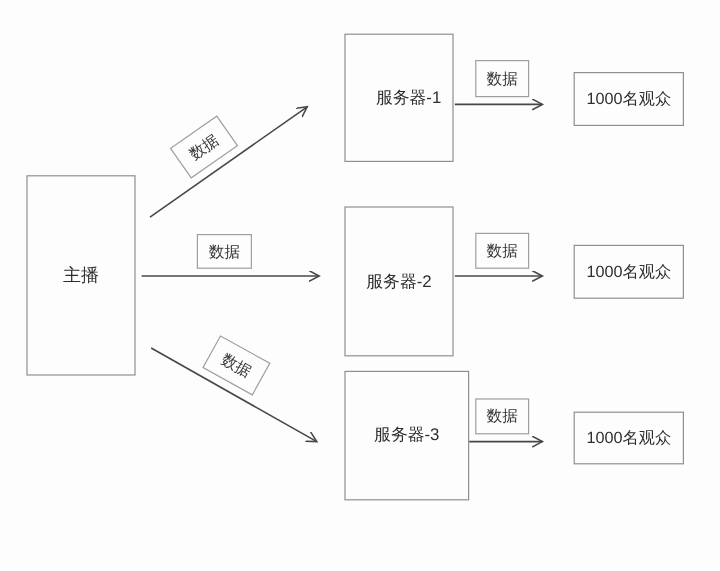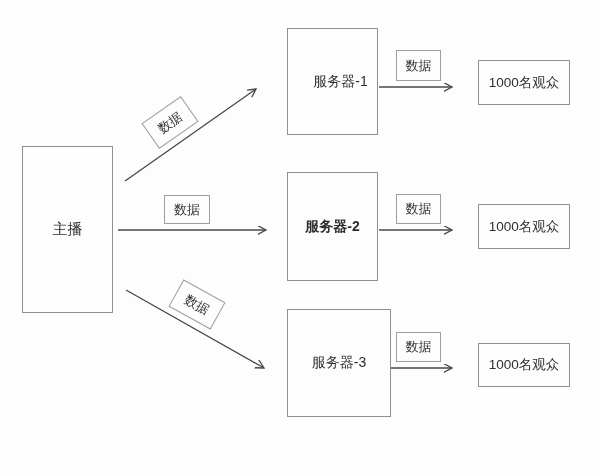--- a/index.html
+++ b/index.html
@@ -28,21 +28,21 @@
     background: #fdfdfd;
     display: flex;
     align-items: center;
     justify-content: center;
     color: #2e2e2e;
     box-sizing: border-box;
     text-align: center;
   }
   .node.anchor   { left: 22px;  top: 146px; width: 91px; height: 167px; font-size: 15px; text-align: right; }
   .node.server-1 { left: 287px; top: 28px;  width: 91px; height: 107px; font-size: 14px; padding-left: 16px; }
-  .node.server-2 { left: 287px; top: 172px; width: 91px; height: 109px; font-size: 14px; font-weight: bold; }
+  .node.server-2 { left: 287px; top: 172px; width: 91px; height: 125px; font-size: 14px; }
   .node.server-3 { left: 287px; top: 309px; width: 104px; height: 108px; font-size: 14px; }
   .node.aud-1    { left: 478px; top: 60px;  width: 92px; height: 45px;  font-size: 13.5px; }
   .node.aud-2    { left: 478px; top: 204px; width: 92px; height: 45px;  font-size: 13.5px; }
   .node.aud-3    { left: 478px; top: 343px; width: 92px; height: 44px;  font-size: 13.5px; }
   .edge-label {
     position: absolute;
     border: 1px solid #9e9e9e;
     background: #fdfdfd;
     display: flex;
     align-items: center;

